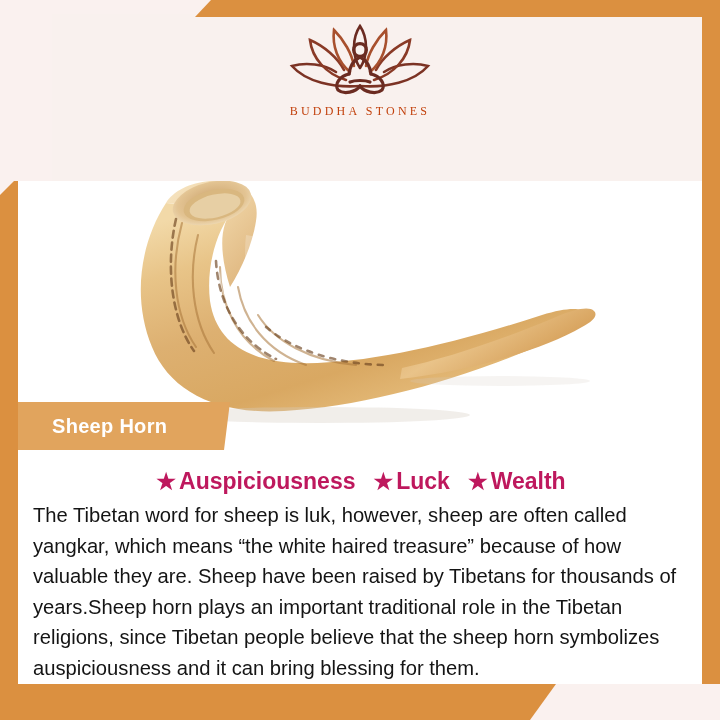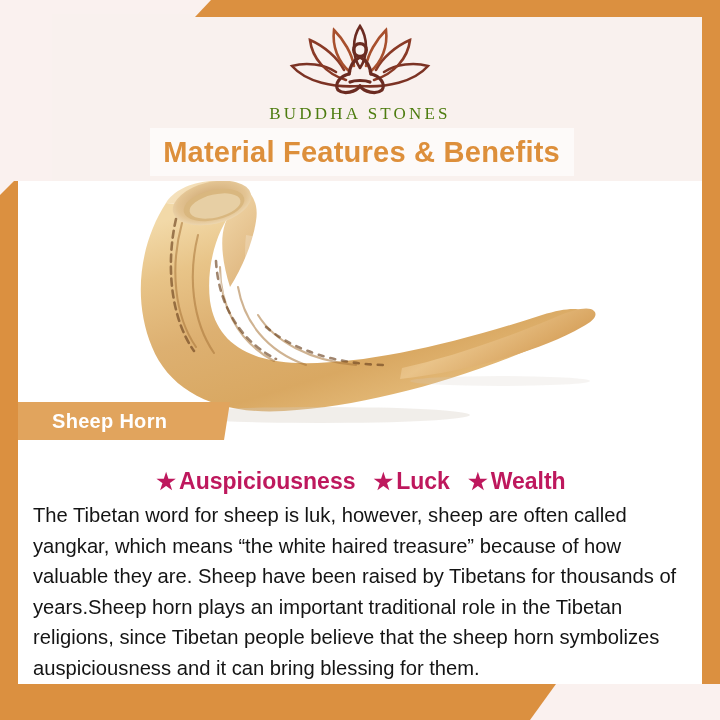--- a/index.html
+++ b/index.html
@@ -55,23 +55,23 @@
 
   
   .logo-wrap{
     position:absolute;left:0;top:22px;width:720px;
     display:flex;flex-direction:column;align-items:center;
   }
   .logo-mark{width:168px;height:78px;display:block;}
   .logo-text{
     margin-top:4px;
     font-family:"Liberation Serif", serif;
-    font-size:17px;
+    font-size:12px;
     letter-spacing:3.2px;
-    color:#4d7c0f;
+    color:#c2410c;
     font-weight:400;
   }
 
   
   .title-band{
     position:absolute;left:150px;top:128px;width:424px;height:48px;
     background:#fdfaf9;
     display:flex;align-items:center;justify-content:center;
   }
   .title-text{
@@ -87,21 +87,21 @@
   
   .photo-area{
     position:absolute;left:18px;top:181px;width:684px;height:274px;
     background:#ffffff;
     overflow:hidden;
   }
   .horn-svg{position:absolute;left:52px;top:-6px;width:560px;height:258px;}
 
   
   .label-band{
-    position:absolute;left:0;top:402px;width:230px;height:38px;
+    position:absolute;left:0;top:402px;width:230px;height:48px;
     background:#e1a45d;
     clip-path:polygon(0 0,100% 0,calc(100% - 6px) 100%,0 100%);
     display:flex;align-items:center;
   }
   .label-text{
     margin-left:52px;
     color:#ffffff;
     font-weight:bold;
     font-size:20px;
     letter-spacing:.3px;
@@ -172,23 +172,20 @@
 
         <path d="M73 52 C 64 54, 58 62, 62 68 C 68 73, 80 70, 84 64"></path>
         <path d="M95 52 C 104 54, 110 62, 106 68 C 100 73, 88 70, 84 64"></path>
 
         <path d="M74 60 C 79 58, 89 58, 94 60"></path>
       </g>
     </svg>
     <div class="logo-text">BUDDHA STONES</div>
   </div>
 
-  <div class="title-band">
-    <div class="title-text">Material Features &amp; Benefits</div>
-  </div>
 
   <div class="photo-area">
     <svg class="horn-svg" viewBox="0 0 560 258">
       <defs>
         <linearGradient id="hornBody" x1="0.18" y1="0" x2="0.85" y2="1">
           <stop offset="0%" stop-color="#f2d9a8"></stop>
           <stop offset="18%" stop-color="#e8c488"></stop>
           <stop offset="42%" stop-color="#ddb071"></stop>
           <stop offset="68%" stop-color="#d9a862"></stop>
           <stop offset="88%" stop-color="#e6bd7c"></stop>

